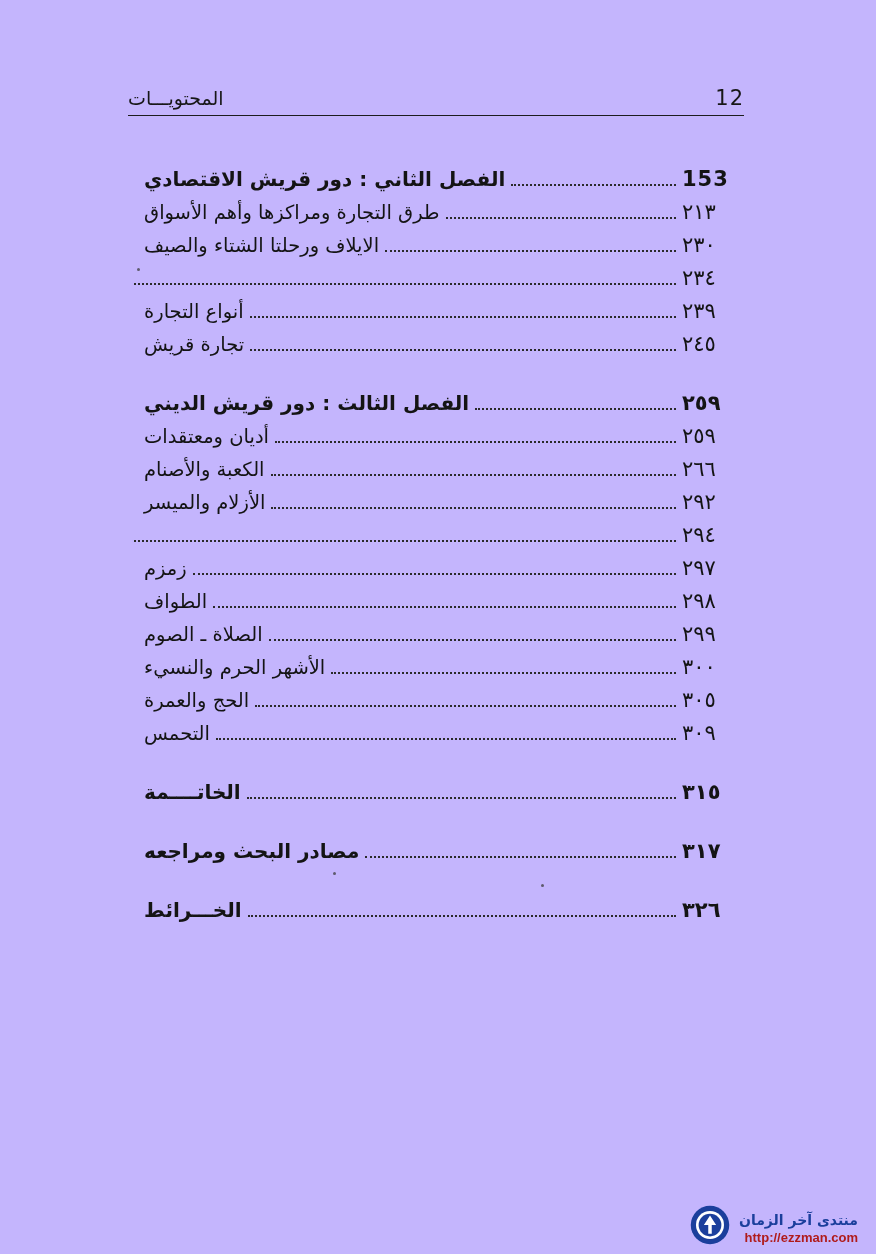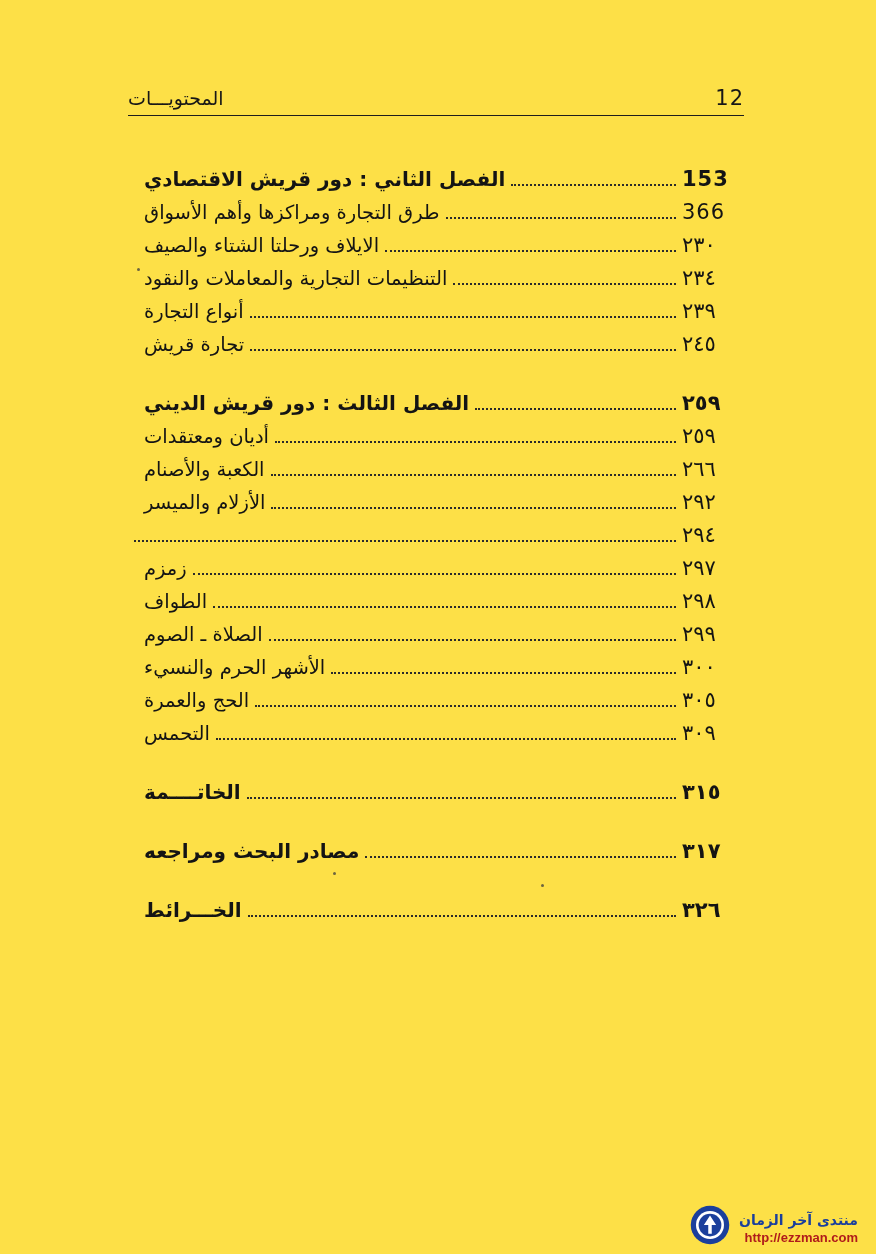--- a/index.html
+++ b/index.html
@@ -11,21 +11,21 @@
     width: 876px;
     height: 1254px;
     position: relative;
     font-family: "DejaVu Sans", "Liberation Sans", sans-serif;
     color: #1a1a1a;
     overflow: hidden;
   }
   .page {
     position: absolute;
     inset: 0;
-    background: #fde047;
+    background: #c4b5fd;
   }
 
   
   .header {
     position: absolute;
     top: 86px;
     left: 128px;
     right: 132px;
     height: 34px;
   }
@@ -152,33 +152,32 @@
     <div class="header-rule"></div>
   </div>
 
   <div class="toc" id="toc-list">
       <div class="toc-row">
         <div class="page-num bold">153</div>
         <div class="leader"></div>
         <div class="entry-title bold">الفصل الثاني : دور قريش الاقتصادي</div>
       </div>
       <div class="toc-row">
-        <div class="page-num">366</div>
+        <div class="page-num">٢١٣</div>
         <div class="leader"></div>
         <div class="entry-title">طرق التجارة ومراكزها وأهم الأسواق</div>
       </div>
       <div class="toc-row">
         <div class="page-num">٢٣٠</div>
         <div class="leader"></div>
         <div class="entry-title">الايلاف ورحلتا الشتاء والصيف</div>
       </div>
       <div class="toc-row">
         <div class="page-num">٢٣٤</div>
         <div class="leader"></div>
-        <div class="entry-title">التنظيمات التجارية والمعاملات والنقود</div>
       </div>
       <div class="toc-row">
         <div class="page-num">٢٣٩</div>
         <div class="leader"></div>
         <div class="entry-title">أنواع التجارة</div>
       </div>
       <div class="toc-row">
         <div class="page-num">٢٤٥</div>
         <div class="leader"></div>
         <div class="entry-title">تجارة قريش</div>

